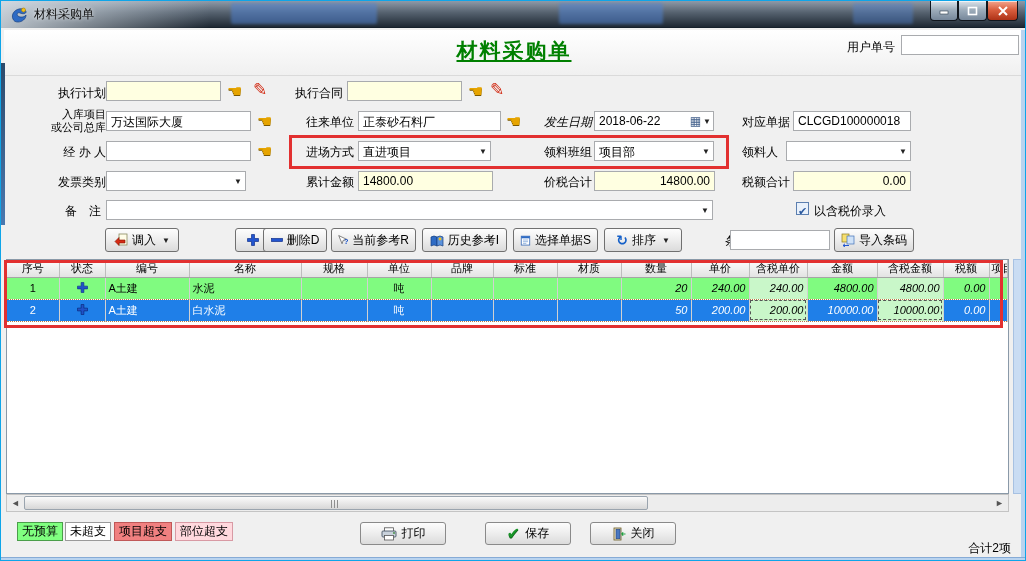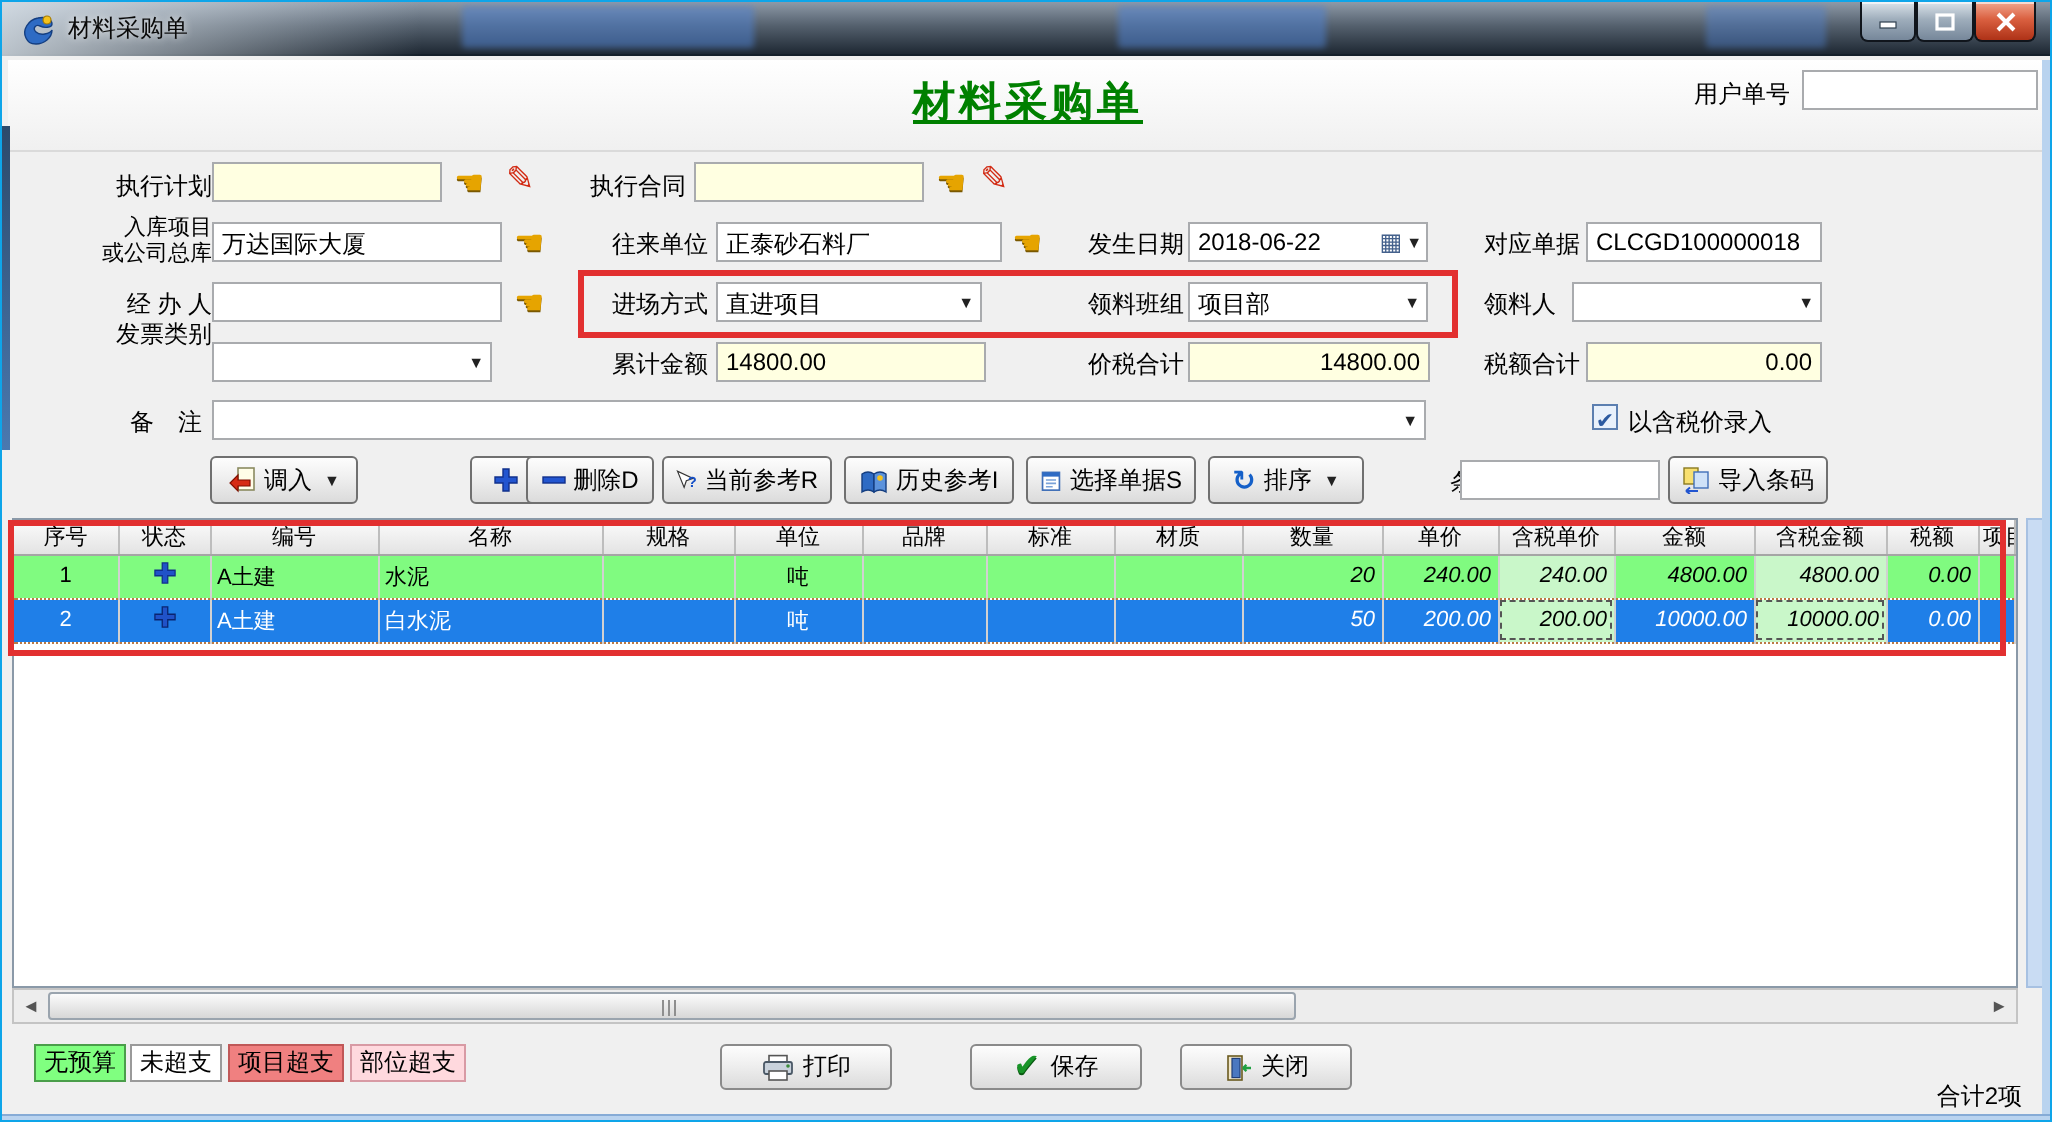--- a/index.html
+++ b/index.html
@@ -147,21 +147,21 @@
   <div class="tb yellow" style="left:346px;top:80px;width:115px;"></div>
   <span class="hand" style="left:467px;top:82px;">☚</span>
   <span class="pencil" style="left:489px;top:80px;">✎</span>
 
   <span class="lbl" style="left:30px;top:107px;width:75px;font-size:11px;line-height:13px;"><span>入库项目</span><br><span>或公司总库</span></span>
   <div class="tb" style="left:105px;top:110px;width:145px;">万达国际大厦</div>
   <span class="hand" style="left:256px;top:112px;">☚</span>
   <span class="lbl" style="left:293px;top:113px;width:60px;">往来单位</span>
   <div class="tb" style="left:357px;top:110px;width:143px;">正泰砂石料厂</div>
   <span class="hand" style="left:505px;top:112px;">☚</span>
-  <span class="lbl" style="left:531px;top:113px;width:60px;">发生日期</span>
+  <span class="lbl" style="left:531px;top:113px;width:60px;font-style:italic;">发生日期</span>
   <div class="tb" style="left:593px;top:110px;width:120px;display:flex;align-items:center;padding:0 2px 0 4px;">
     <span style="flex:1;">2018-06-22</span>
     <span class="cal">▦</span>
     <span style="font-size:8px;color:#222;">▼</span>
   </div>
   <span class="lbl" style="left:729px;top:113px;width:60px;">对应单据</span>
   <div class="tb" style="left:792px;top:110px;width:118px;">CLCGD100000018</div>
 
   <span class="lbl" style="left:40px;top:143px;width:65px;">经 办 人</span>
   <div class="tb" style="left:105px;top:140px;width:145px;"></div>
@@ -175,21 +175,21 @@
   <div class="tb combo" style="left:593px;top:140px;width:120px;">
     <span>项目部</span>
     <span class="arr">▼</span>
   </div>
   <span class="lbl" style="left:729px;top:143px;width:48px;">领料人</span>
   <div class="tb combo" style="left:785px;top:140px;width:125px;">
     <span></span>
     <span class="arr">▼</span>
   </div>
 
-  <span class="lbl" style="left:40px;top:158px;width:65px;">发票类别</span>
+  <span class="lbl" style="left:40px;top:173px;width:65px;">发票类别</span>
   <div class="tb combo" style="left:105px;top:170px;width:140px;">
     <span></span>
     <span class="arr">▼</span>
   </div>
   <span class="lbl" style="left:293px;top:173px;width:60px;">累计金额</span>
   <div class="tb yellow" style="left:357px;top:170px;width:135px;">14800.00</div>
   <span class="lbl" style="left:531px;top:173px;width:60px;">价税合计</span>
   <div class="tb yellow num" style="left:593px;top:170px;width:121px;">14800.00</div>
   <span class="lbl" style="left:729px;top:173px;width:60px;">税额合计</span>
   <div class="tb yellow num" style="left:792px;top:170px;width:118px;">0.00</div>

